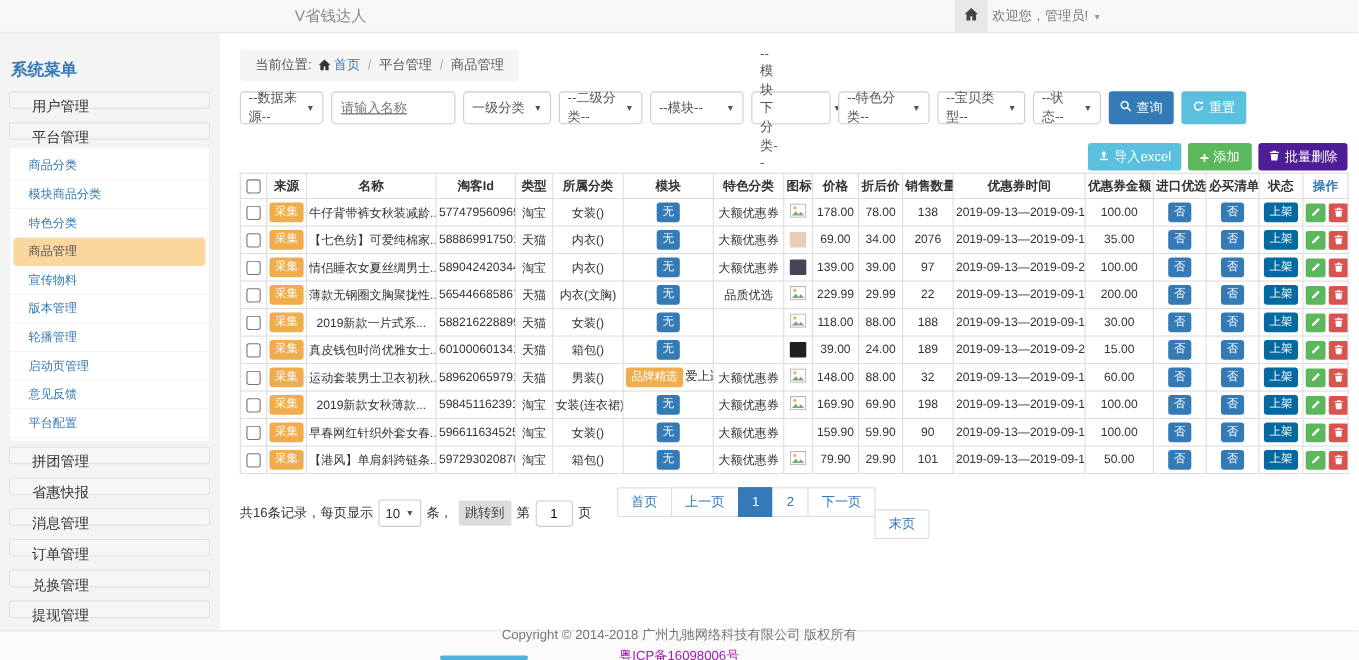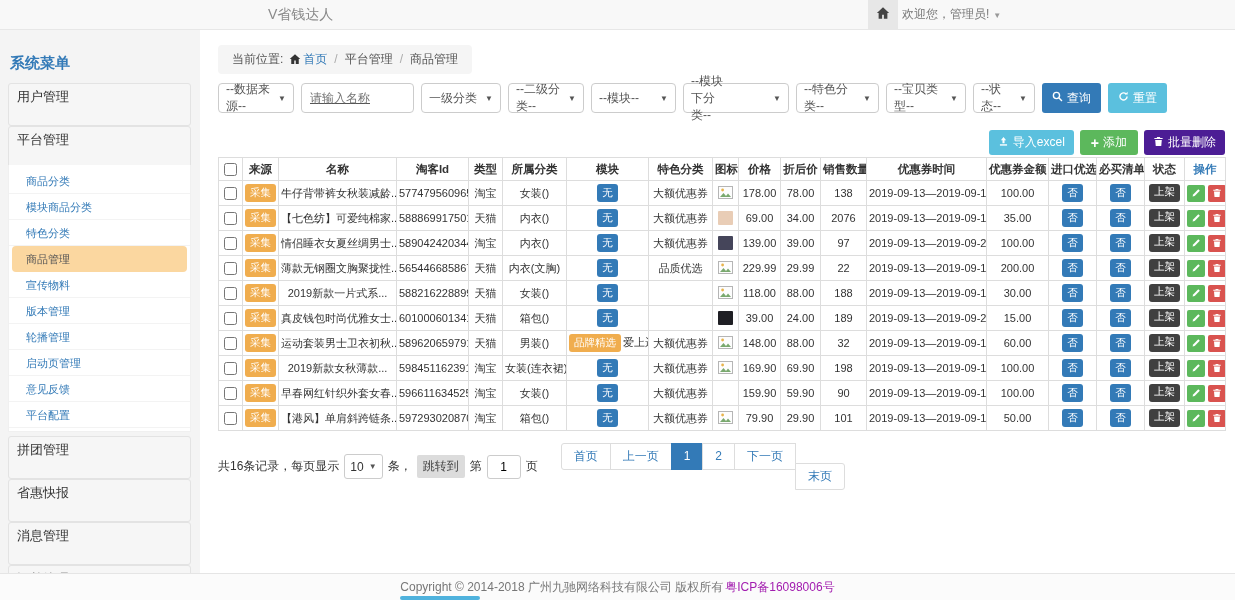--- a/index.html
+++ b/index.html
@@ -14,22 +14,22 @@
     background:#f8f8f8; border-bottom:1px solid #e7e7e7; z-index:4; }
   .brand { position:absolute; left:268px; top:0; line-height:29px; font-size:14px; color:#8a8a8a; }
   .top-right { position:absolute; left:868px; top:0; height:29px; display:flex; align-items:center; }
   .home-box { width:30px; height:29px; background:#e7e7e7; display:flex; align-items:center; justify-content:center; cursor:pointer; }
   .welcome { margin-left:4px; color:#777; cursor:pointer; }
   .welcome .caret { font-size:8px; color:#999; margin-left:4px; }
   
   .left-strip { position:absolute; top:30px; left:0; width:200px; height:544px; background:#f4f4f4; z-index:1; }
   .sidebar { position:absolute; top:48px; left:8px; width:183px; z-index:2; }
   .side-title { color:#337ab7; font-size:15px; font-weight:bold; padding:6px 2px 10px 2px; }
-  .side-section { background:#f6f6f6; border:1px solid #e3e3e3; border-radius:3px; height:43px; line-height:26px;
-    padding-left:8px; font-size:13px; color:#333; margin-bottom:0; cursor:pointer; }
+  .side-section { background:#f6f6f6; border:1px solid #e3e3e3; border-radius:3px; height:16px; line-height:26px;
+    padding-left:20px; font-size:13px; color:#333; margin-bottom:12px; cursor:pointer; }
   .side-submenu { background:#fff; border:1px solid #f0f0f0; border-top:none; margin:-4px 0 4px 0; padding:3px 0; }
   .side-item { height:26px; line-height:26px; padding-left:17px; color:#337ab7; font-size:11px;
     border-bottom:1px solid #f3f3f3; cursor:pointer; }
   .side-item.active { background:#fbd7a0; border-radius:4px; color:#555; margin:0 3px; padding-left:14px; border-bottom-color:transparent; }
   
   .content { position:absolute; left:218px; top:45px; width:1007px; z-index:2; }
   .breadcrumb { display:inline-block; background:#f5f5f5; border-radius:4px; padding:6px 14px; color:#555; }
   .breadcrumb .bc-home-link { color:#337ab7; cursor:pointer; }
   .breadcrumb .sep { color:#ababab; margin:0 7px; }
   .breadcrumb svg { vertical-align:-2px; margin:0 2px 0 6px; }
@@ -38,21 +38,21 @@
   #filter-controls { display:contents; }
   .fselect { height:30px; border:1px solid #ccc; border-radius:4px; background:#fff; display:flex; align-items:center;
     justify-content:space-between; padding:0 7px; color:#555; cursor:pointer; flex:none; }
   .fselect .caret { font-size:8px; color:#555; margin-left:5px; }
   .ftext { height:30px; border:1px solid #ccc; border-radius:4px; padding:0 8px; width:113px; color:#555;
     font-size:12px; font-family:inherit; flex:none;text-decoration:underline; }
   #filter-controls > :nth-child(1){ width:76px; }
   #filter-controls > :nth-child(3){ width:80px; }
   #filter-controls > :nth-child(4){ width:76px; }
   #filter-controls > :nth-child(5){ width:85px; }
-  #filter-controls > :nth-child(6){ width:106px;gap:45px; }
+  #filter-controls > :nth-child(6){ width:72px;gap:45px; }
   #filter-controls > :nth-child(7){ width:83px; }
   #filter-controls > :nth-child(8){ width:80px; }
   #filter-controls > :nth-child(9){ width:62px; }
   .btn { display:inline-flex; align-items:center; justify-content:center; gap:4px; border:none; border-radius:3px;
     color:#fff; font-size:12px; cursor:pointer; font-family:inherit; flex:none; }
   .btn-search { background:#337ab7; height:30px; padding:0 10px; }
   .btn-reset  { background:#5bc0de; height:30px; padding:0 10px; }
   
   .toolbar { margin-top:17px; text-align:right; }
   .toolbar .btn { height:25px; vertical-align:middle; }
@@ -62,21 +62,21 @@
   .plus-glyph { font-size:14px; font-weight:bold; line-height:1; }
   
   .data-table { margin-top:2px; width:1007px; border-collapse:collapse; table-layout:fixed; background:#fff; }
   .data-table th, .data-table td { border:1px solid #ddd; text-align:center; padding:0 2px; height:25px;
     overflow:hidden; white-space:nowrap; font-size:11px; }
   .data-table th { height:23px; font-size:11.5px; font-weight:bold; color:#333; }
   th.op-head { color:#337ab7; }
   .badge { display:inline-block; border-radius:3px; color:#fff; padding:2px 5px; font-size:10.5px; line-height:1.25; }
   .b-orange { background:#f0ad4e; }
   .b-blue   { background:#337ab7; cursor:pointer; }
-  .b-green  { background:#404040; cursor:pointer;font-family:Liberation Mono, monospace; }
+  .b-green  { background:#0369a1; cursor:pointer; }
   .mod-text { margin-left:2px; }
   .op-btn { display:inline-flex; width:18px; height:17px; align-items:center; justify-content:center;
     border-radius:2px; cursor:pointer; vertical-align:middle; }
   .op-edit { background:#5cb85c; margin-right:3px; }
   .op-del  { background:#d9534f; }
   .thumb { display:inline-block; width:15px; height:14px; vertical-align:middle; border-radius:1px; }
   .thumb-light { background:#e9cdb6; }
   .thumb-dark  { background:#45455a; }
   .thumb-black { background:#1f1f24; }
   input[type=checkbox] { width:13px; height:13px; margin:0; vertical-align:middle; }
@@ -90,21 +90,21 @@
   .jump-input { width:34px; height:24px; border:1px solid #ccc; border-radius:3px; text-align:center;
     font-family:inherit; font-size:12px; }
   .pager { display:flex; margin-right:380px; }
   .pg-btn { padding:0 12px; height:27px; line-height:25px; border:1px solid #ddd; background:#fff; color:#337ab7;
     margin-left:-1px; cursor:pointer; text-align:center; font-size:12px; }
   .pg-btn:first-child { border-radius:3px 0 0 3px; margin-left:0; }
   .pg-btn:last-child  { border-radius:0 3px 3px 0;margin-top:20px; }
   .pg-btn.active { background:#337ab7; border-color:#337ab7; color:#fff; }
   
   .footer { position:absolute; left:0; bottom:0; width:100%; height:27px; border-top:1px solid #e5e5e5;
-    background:#fbfbfb; display:flex; align-items:center; justify-content:center; color:#777; z-index:6; gap:2px; }
+    background:#fbfbfb; display:flex; align-items:center; justify-content:center; color:#777; z-index:6; gap:2px;flex-direction:column; }
   .icp { color:#a21caf; cursor:pointer; }
   .hscroll-thumb { position:absolute; bottom:0; left:400px; width:80px; height:4px; background:#4fb2dd;
     border-radius:2px; z-index:7; }
 </style>
 </head>
 <body>
 
 <div class="topbar">
   <span class="brand">V省钱达人</span>
   <div class="top-right">

